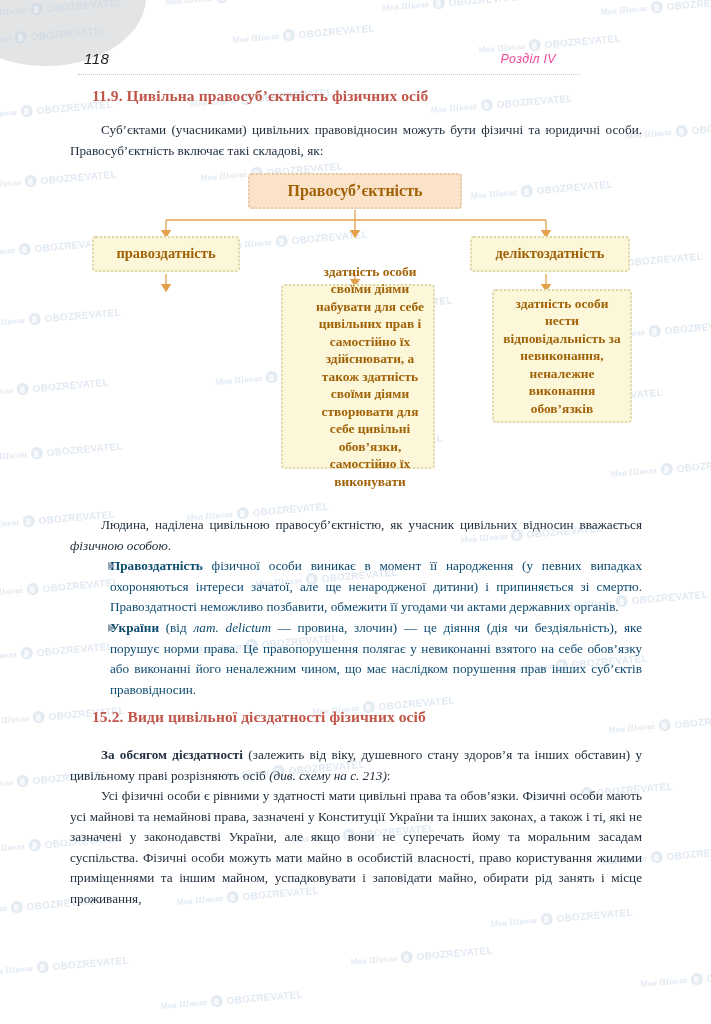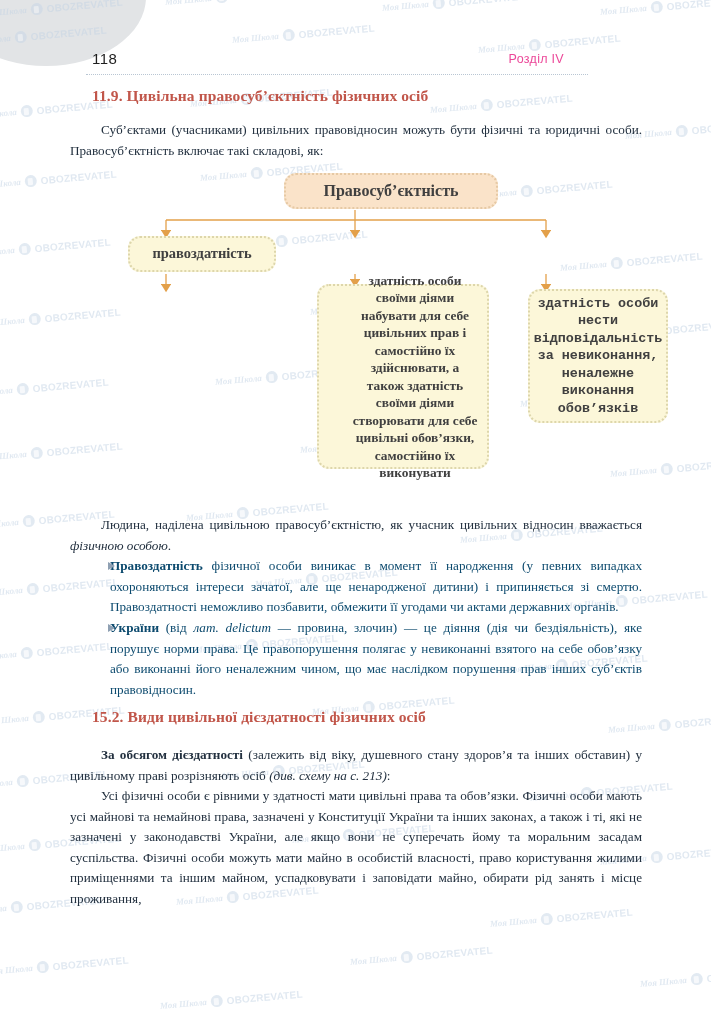--- a/index.html
+++ b/index.html
@@ -85,23 +85,24 @@
   
   .content {
     position: relative;
     z-index: 3;
   }
 
   
   .page-header {
     position: absolute;
     top: 50px;
-    left: 16px;
+    left: 8px;
     width: 586px;
     height: 26px;
+    font-style: italic;
   }
   .folio {
     position: absolute;
     left: 76px;
     top: 0px;
     font-family: "Liberation Sans", sans-serif;
     font-size: 15px;
     color: #1f1f1f;
     letter-spacing: 0.5px;
   }
@@ -179,30 +180,29 @@
     position: absolute;
     left: 0;
     top: 166px;
     width: 711px;
     height: 340px;
   }
   .node {
     position: absolute;
     box-sizing: border-box;
     border: 2px dotted #d9cdb6;
-    border-radius: 12px;
+    border-radius: 4px;
     display: flex;
     align-items: center;
     justify-content: center;
     text-align: center;
     font-weight: bold;
-    color: #404040;
+    color: #a16207;
     line-height: 17.5px;
     padding: 6px 8px;
-    margin-left: 36px;
   }
   .node.root {
     background: #fae3c9;
     border-color: #e6c9a4;
     font-size: 16px;
   }
   .node.mid {
     background: #fcf7d9;
     border-color: #ddd6ab;
     font-size: 14.5px;
@@ -514,23 +514,24 @@
         <path d="M546,54 L546,68" stroke="#e3a04a" stroke-width="1.3" fill="none" marker-end="url(#arr)"></path>
 
         <path d="M166,108 L166,122" stroke="#e3a04a" stroke-width="1.3" fill="none" marker-end="url(#arr)"></path>
         <path d="M355,108 L355,117" stroke="#e3a04a" stroke-width="1.3" fill="none" marker-end="url(#arr)"></path>
         <path d="M546,108 L546,122" stroke="#e3a04a" stroke-width="1.3" fill="none" marker-end="url(#arr)"></path>
       </svg>
 
       <div class="node root" style="left:248px; top:7px; width:214px; height:36px;">Правосуб’єктність</div>
 
       <div class="node mid" style="left:92px; top:70px; width:148px; height:36px;">правоздатність</div>
-
-      <div class="node leaf" style="left:281px; top:118px; width:172px; height:185px;padding-left:32px;">здатність особи своїми діями набувати для себе цивільних прав і самостійно їх здійснювати, а також здатність своїми діями створювати для себе цивільні обов’язки, самостійно їх виконувати</div>
-      <div class="node leaf" style="left:492px; top:123px; width:140px; height:134px;font-family:Liberation Mono, monospace;">здатність особи нести відповідальність за невиконання, неналежне виконання обов’язків</div>
+      <div class="node mid" style="left:470px; top:70px; width:160px; height:36px;">деліктоздатність</div>
+
+      <div class="node leaf" style="left:281px; top:118px; width:154px; height:185px;padding-left:32px;">здатність особи своїми діями набувати для себе цивільних прав і самостійно їх здійснювати, а також здатність своїми діями створювати для себе цивільні обов’язки, самостійно їх виконувати</div>
+      <div class="node leaf" style="left:492px; top:123px; width:140px; height:134px;">здатність особи нести відповідальність за невиконання, неналежне виконання обов’язків</div>
     </div>
 
     <p class="body" style="top:515px;">
       <span>Людина, наділена цивільною правосуб’єктністю, як учасник цивільних відносин вважається </span><span class="it">фізичною особою</span><span>.</span>
     </p>
 
     <div class="bullet-item" style="top:556px;">
       <span class="tri"></span>
       <span class="lead">Правоздатність</span><span> фізичної особи виникає в момент її народження (у певних випадках охороняються інтереси зачатої, але ще ненародженої дитини) і припиняється зі смертю. Правоздатності неможливо позбавити, обмежити її угодами чи актами державних органів.</span>
     </div>

